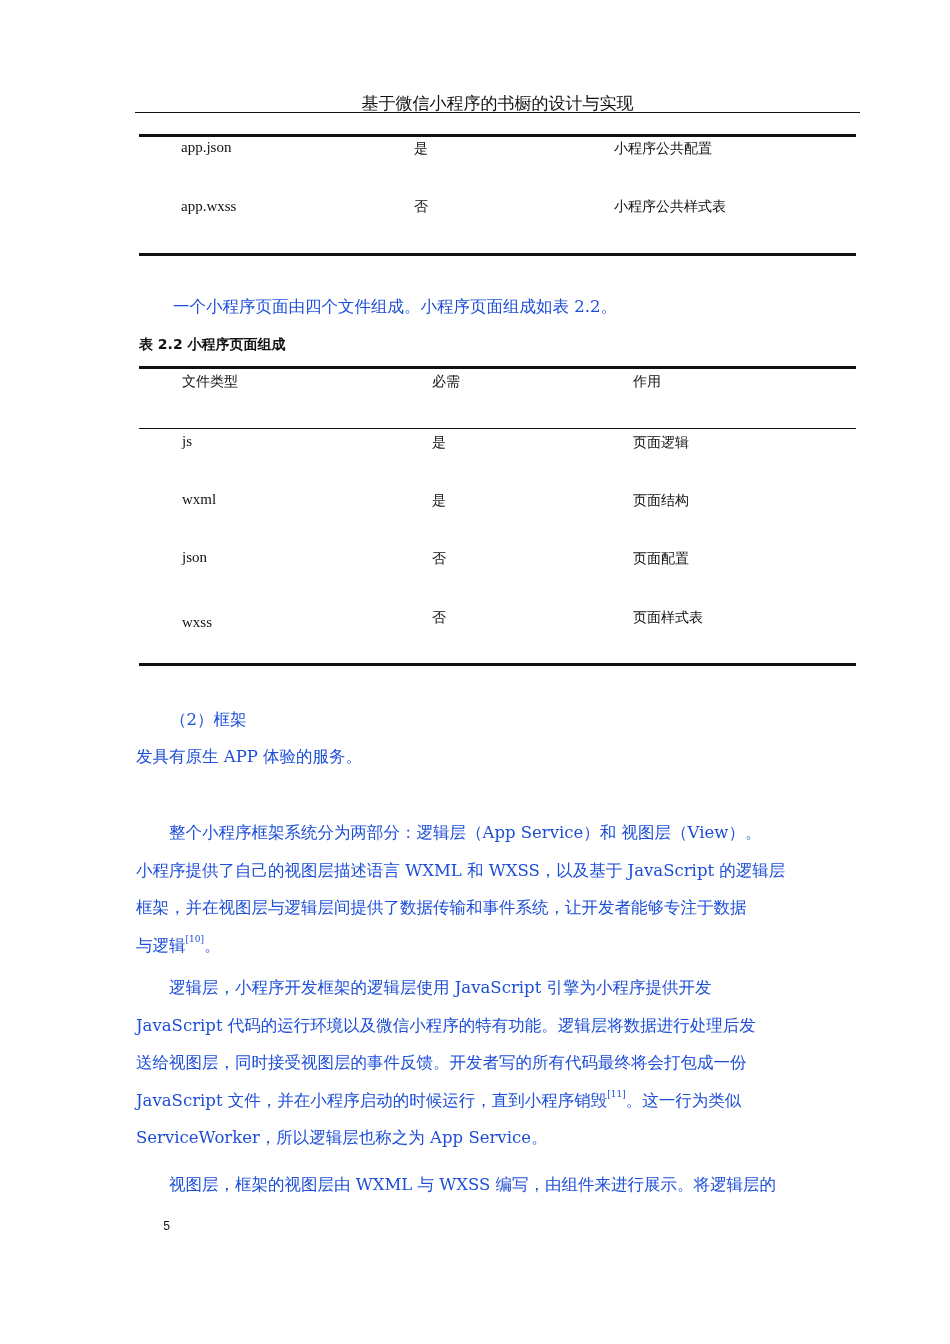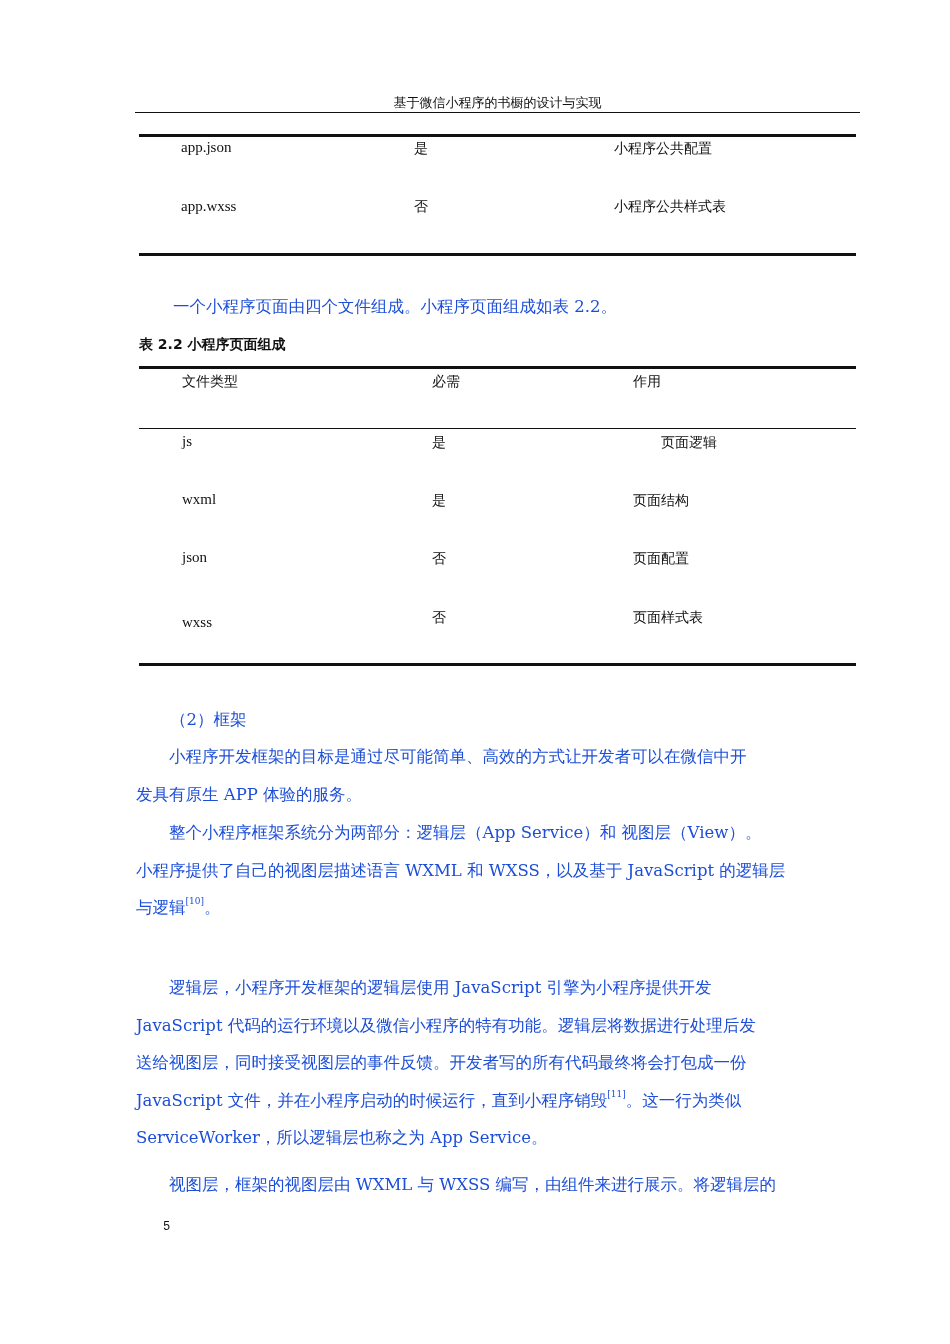--- a/index.html
+++ b/index.html
@@ -1,21 +1,21 @@
 <!DOCTYPE html>
 <html><head>
   <meta charset="utf-8">
   <style>
     * { margin: 0; padding: 0; box-sizing: border-box; }
     html, body { width: 950px; height: 1344px; background: #ffffff; }
     body { position: relative; color: #111; font-family: "DejaVu Serif", "Liberation Serif", serif; overflow: hidden; }
 
     .running-header {
       position: absolute; left: 135px; top: 92px; width: 725px;
-      text-align: center; font-size: 13px; line-height: 22px;
+      text-align: center; font-size: 17px; line-height: 22px;
       font-family: "DejaVu Serif", serif; color: #111;
     }
     .header-rule {
       position: absolute; left: 135px; top: 112px; width: 725px; height: 1px; background: #111;
     }
 
     .tbl-rule { position: absolute; left: 139px; width: 717px; background: #111; }
     .rule-thick { height: 3px; }
     .rule-thin { height: 1px; }
 
@@ -80,21 +80,21 @@
     <span class="cell cjk" style="left:182px; top:371px;">文件类型</span>
     <span class="cell cjk" style="left:432px; top:371px;">必需</span>
     <span class="cell cjk" style="left:633px; top:371px;">作用</span>
   </div>
 
   <div class="tbl-rule rule-thin" style="top:428px;"></div>
 
   <div>
     <span class="cell" style="left:182px; top:431px;">js</span>
     <span class="cell cjk" style="left:432px; top:432px;">是</span>
-    <span class="cell cjk" style="left:661px; top:432px;">页面逻辑</span>
+    <span class="cell cjk" style="left:633px; top:432px;">页面逻辑</span>
   </div>
   <div>
     <span class="cell" style="left:182px; top:489px;">wxml</span>
     <span class="cell cjk" style="left:432px; top:490px;">是</span>
     <span class="cell cjk" style="left:633px; top:490px;">页面结构</span>
   </div>
   <div>
     <span class="cell" style="left:182px; top:547px;">json</span>
     <span class="cell cjk" style="left:432px; top:548px;">否</span>
     <span class="cell cjk" style="left:633px; top:548px;">页面配置</span>
@@ -106,27 +106,27 @@
   </div>
 
   <div class="tbl-rule rule-thick" style="top:663px;"></div>
 </div>
 
 <div class="para" style="top:708px;">
   <span class="line" style="padding-left:34px;">（2）框架</span>
 </div>
 
 <div class="para" style="top:745px;">
-  <span class="line">　　小程序开发框架的目标是通过尽可能简单、高效的方式让开发者可以在微信中开</span>
   <span class="line">发具有原生 APP 体验的服务。</span>
 </div>
 
 <div class="para" style="top:821px;">
   <span class="line">　　整个小程序框架系统分为两部分：逻辑层（App Service）和 视图层（View）。</span>
   <span class="line">小程序提供了自己的视图层描述语言 WXML 和 WXSS，以及基于 JavaScript 的逻辑层</span>
+  <span class="line">框架，并在视图层与逻辑层间提供了数据传输和事件系统，让开发者能够专注于数据</span>
   <span class="line"><span>与逻辑</span><sup class="ref">[10]</sup><span>。</span></span>
 </div>
 
 <div class="para" style="top:976px;">
   <span class="line">　　逻辑层，小程序开发框架的逻辑层使用 JavaScript 引擎为小程序提供开发</span>
   <span class="line">JavaScript 代码的运行环境以及微信小程序的特有功能。逻辑层将数据进行处理后发</span>
   <span class="line">送给视图层，同时接受视图层的事件反馈。开发者写的所有代码最终将会打包成一份</span>
   <span class="line"><span>JavaScript 文件，并在小程序启动的时候运行，直到小程序销毁</span><sup class="ref">[11]</sup><span>。这一行为类似</span></span>
   <span class="line">ServiceWorker，所以逻辑层也称之为 App Service。</span>
 </div>

